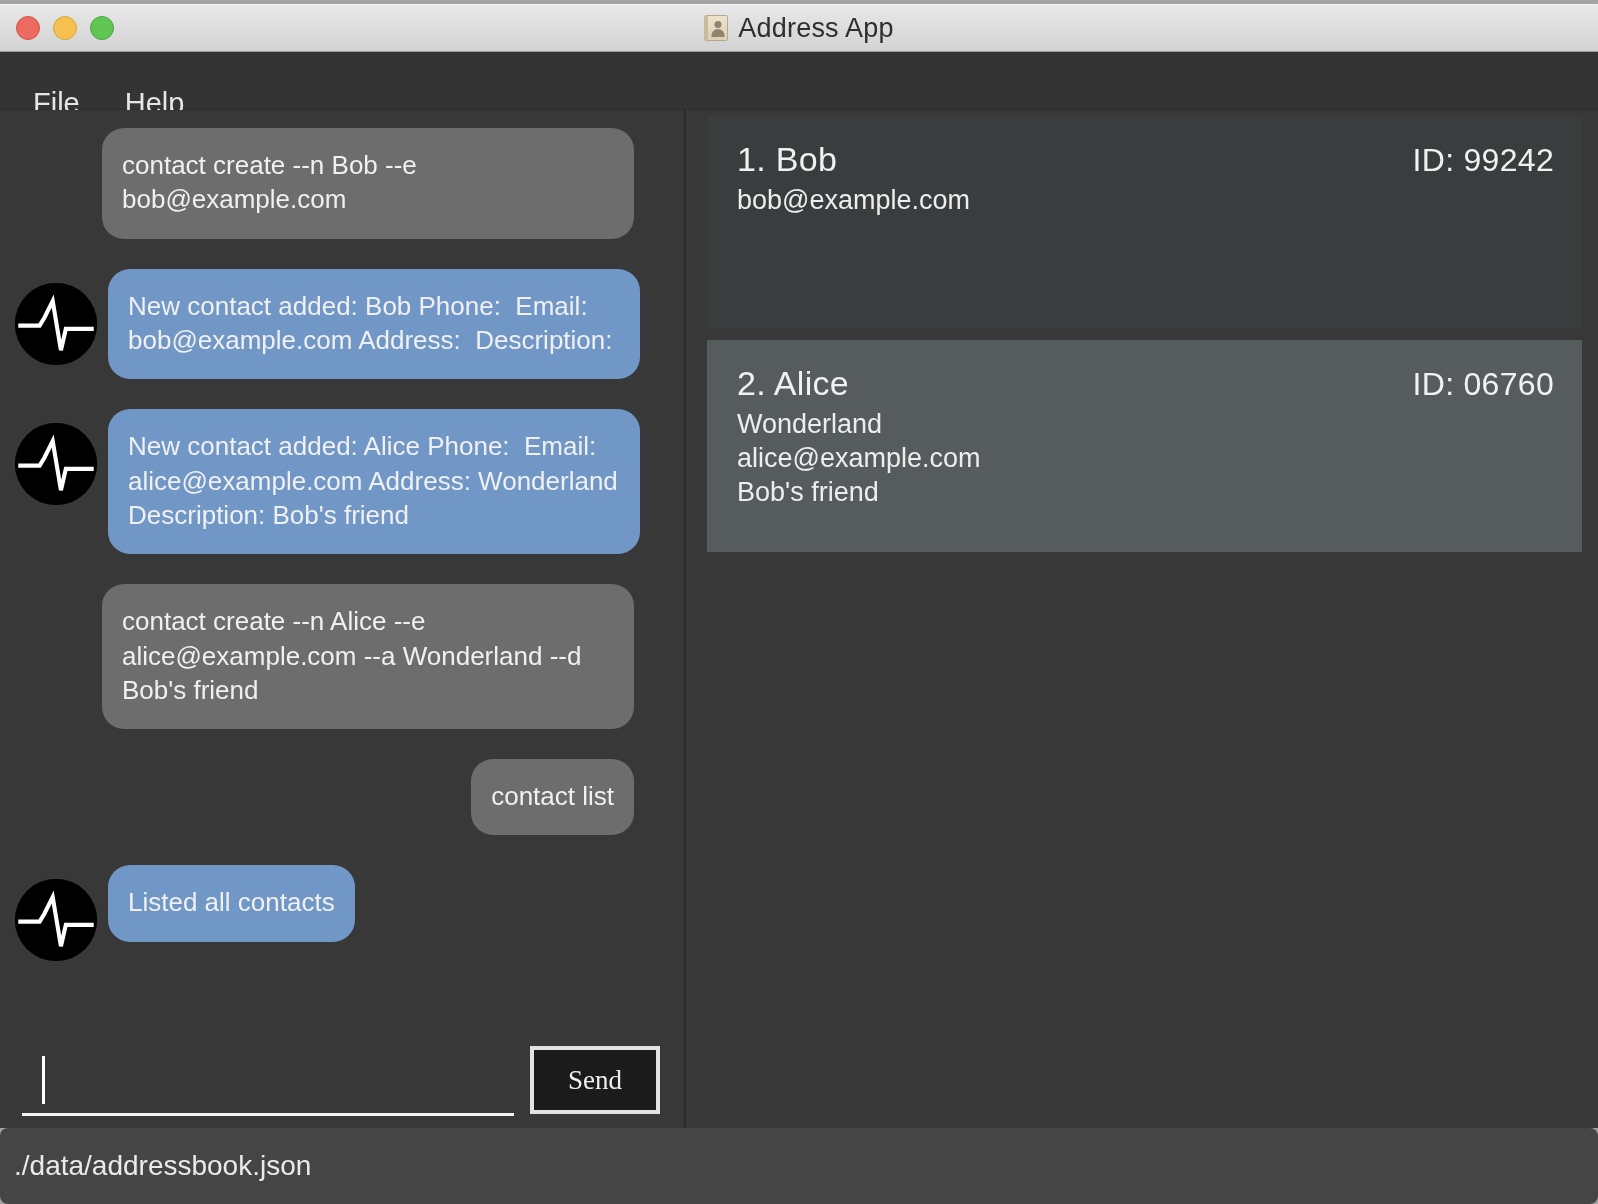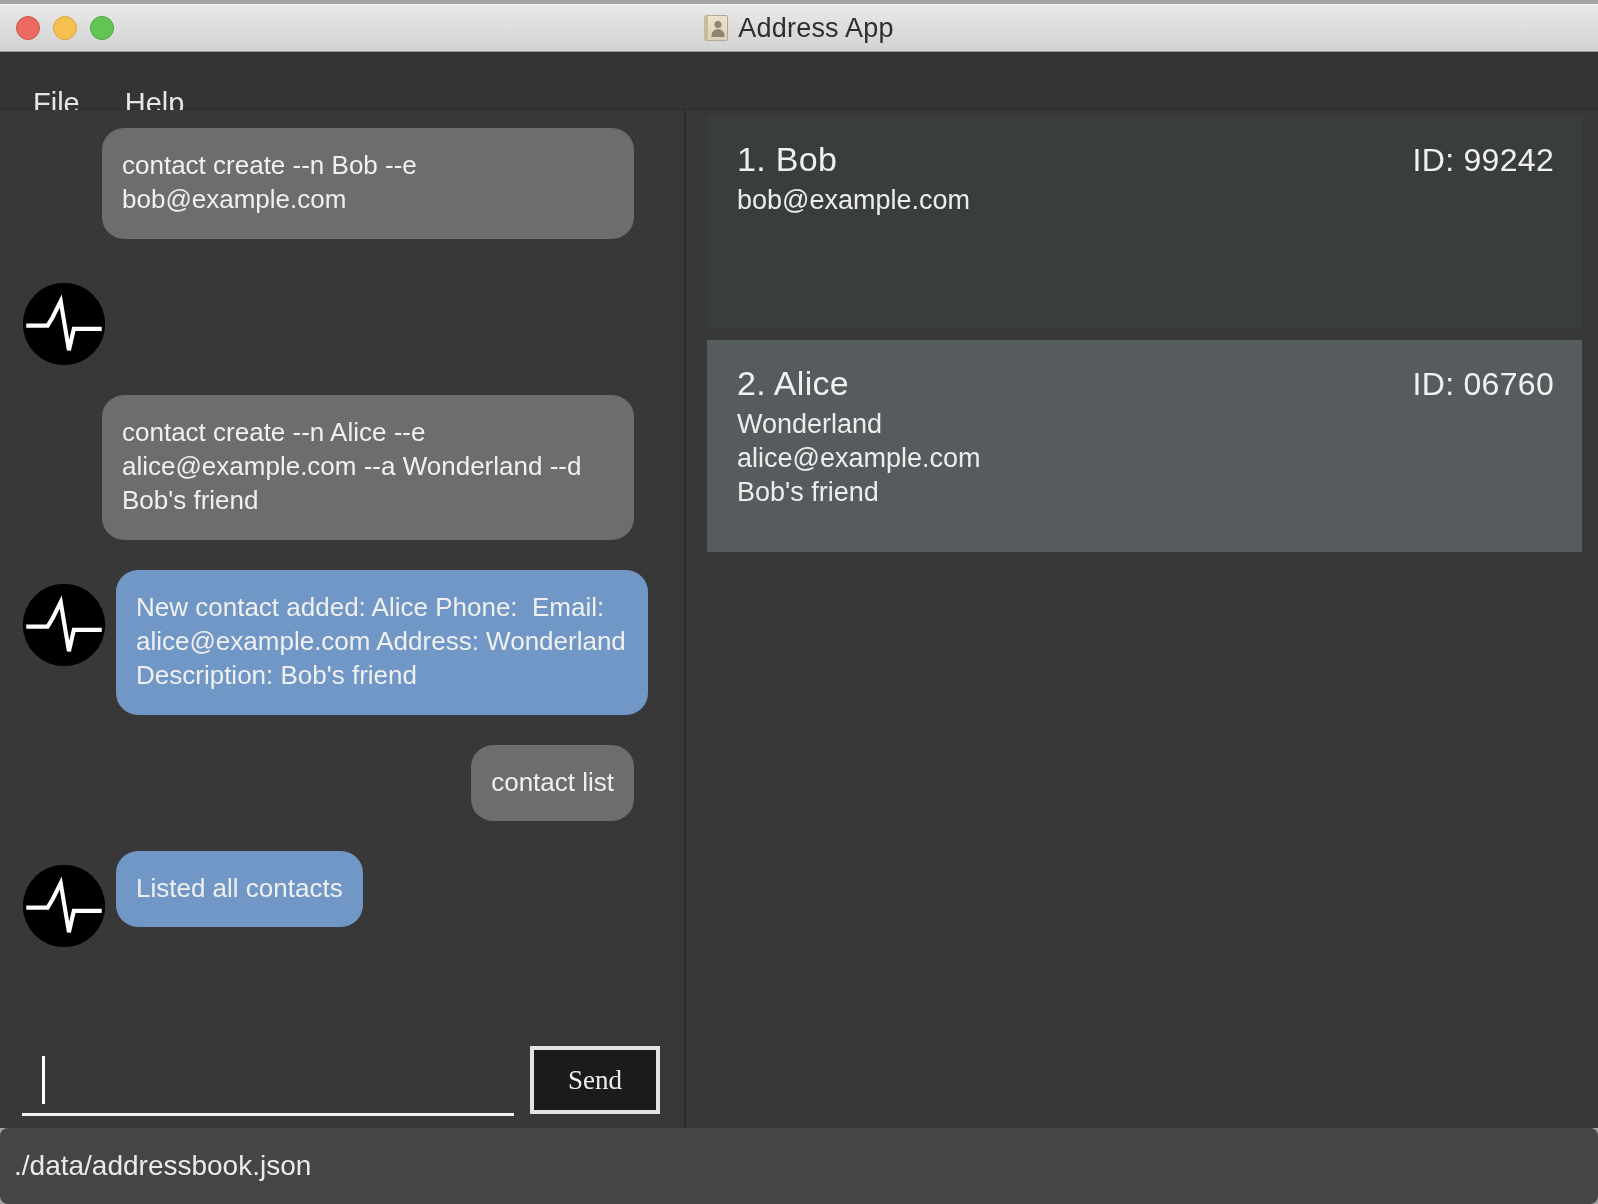--- a/index.html
+++ b/index.html
@@ -125,21 +125,21 @@
     width: 686px;
     height: 1018px;
     background: #383838;
     border-right: 2px solid #2b2b2b;
     display: flex;
     flex-direction: column;
   }
 
   .chat-scroll {
     flex: 1 1 auto;
-    padding: 18px 26px 6px 12px;
+    padding: 18px 26px 6px 4px;
     overflow: hidden;
   }
 
   .msg-row {
     display: flex;
     align-items: flex-start;
     margin-bottom: 30px;
   }
   .msg-row.left  { justify-content: flex-start; }
   .msg-row.right { justify-content: flex-end; padding-right: 24px; }
@@ -311,32 +311,33 @@
           <div class="msg-row right">
             <div class="bubble user">contact create --n Bob --e bob@example.com</div>
           </div>
           <div class="msg-row left">
             <div class="avatar-slot">
               <span class="avatar"><svg viewBox="0 0 100 100" width="82" height="82" aria-hidden="true">
                   <circle cx="50" cy="50" r="50" fill="#000000"></circle>
                   <polyline points="4,52 30,52 36,42 46,22 56,82 62,56 96,56" fill="none" stroke="#ffffff" stroke-width="5" stroke-linejoin="miter" stroke-linecap="butt"></polyline>
                 </svg></span>
             </div>
-          </div>
-          <div class="msg-row right">
-            <div class="bubble user">contact create --n Alice --e alice@example.com --a Wonderland --d Bob's friend</div>
+            <div class="bubble bot">New contact added: Bob Phone:  Email: bob@example.com Address:  Description:</div>
           </div>
           <div class="msg-row left">
             <div class="avatar-slot">
               <span class="avatar"><svg viewBox="0 0 100 100" width="82" height="82" aria-hidden="true">
                   <circle cx="50" cy="50" r="50" fill="#000000"></circle>
                   <polyline points="4,52 30,52 36,42 46,22 56,82 62,56 96,56" fill="none" stroke="#ffffff" stroke-width="5" stroke-linejoin="miter" stroke-linecap="butt"></polyline>
                 </svg></span>
             </div>
             <div class="bubble bot">New contact added: Alice Phone:  Email: alice@example.com Address: Wonderland Description: Bob's friend</div>
+          </div>
+          <div class="msg-row right">
+            <div class="bubble user">contact create --n Alice --e alice@example.com --a Wonderland --d Bob's friend</div>
           </div>
           <div class="msg-row right">
             <div class="bubble user">contact list</div>
           </div>
           <div class="msg-row left">
             <div class="avatar-slot">
               <span class="avatar"><svg viewBox="0 0 100 100" width="82" height="82" aria-hidden="true">
                   <circle cx="50" cy="50" r="50" fill="#000000"></circle>
                   <polyline points="4,52 30,52 36,42 46,22 56,82 62,56 96,56" fill="none" stroke="#ffffff" stroke-width="5" stroke-linejoin="miter" stroke-linecap="butt"></polyline>
                 </svg></span>

